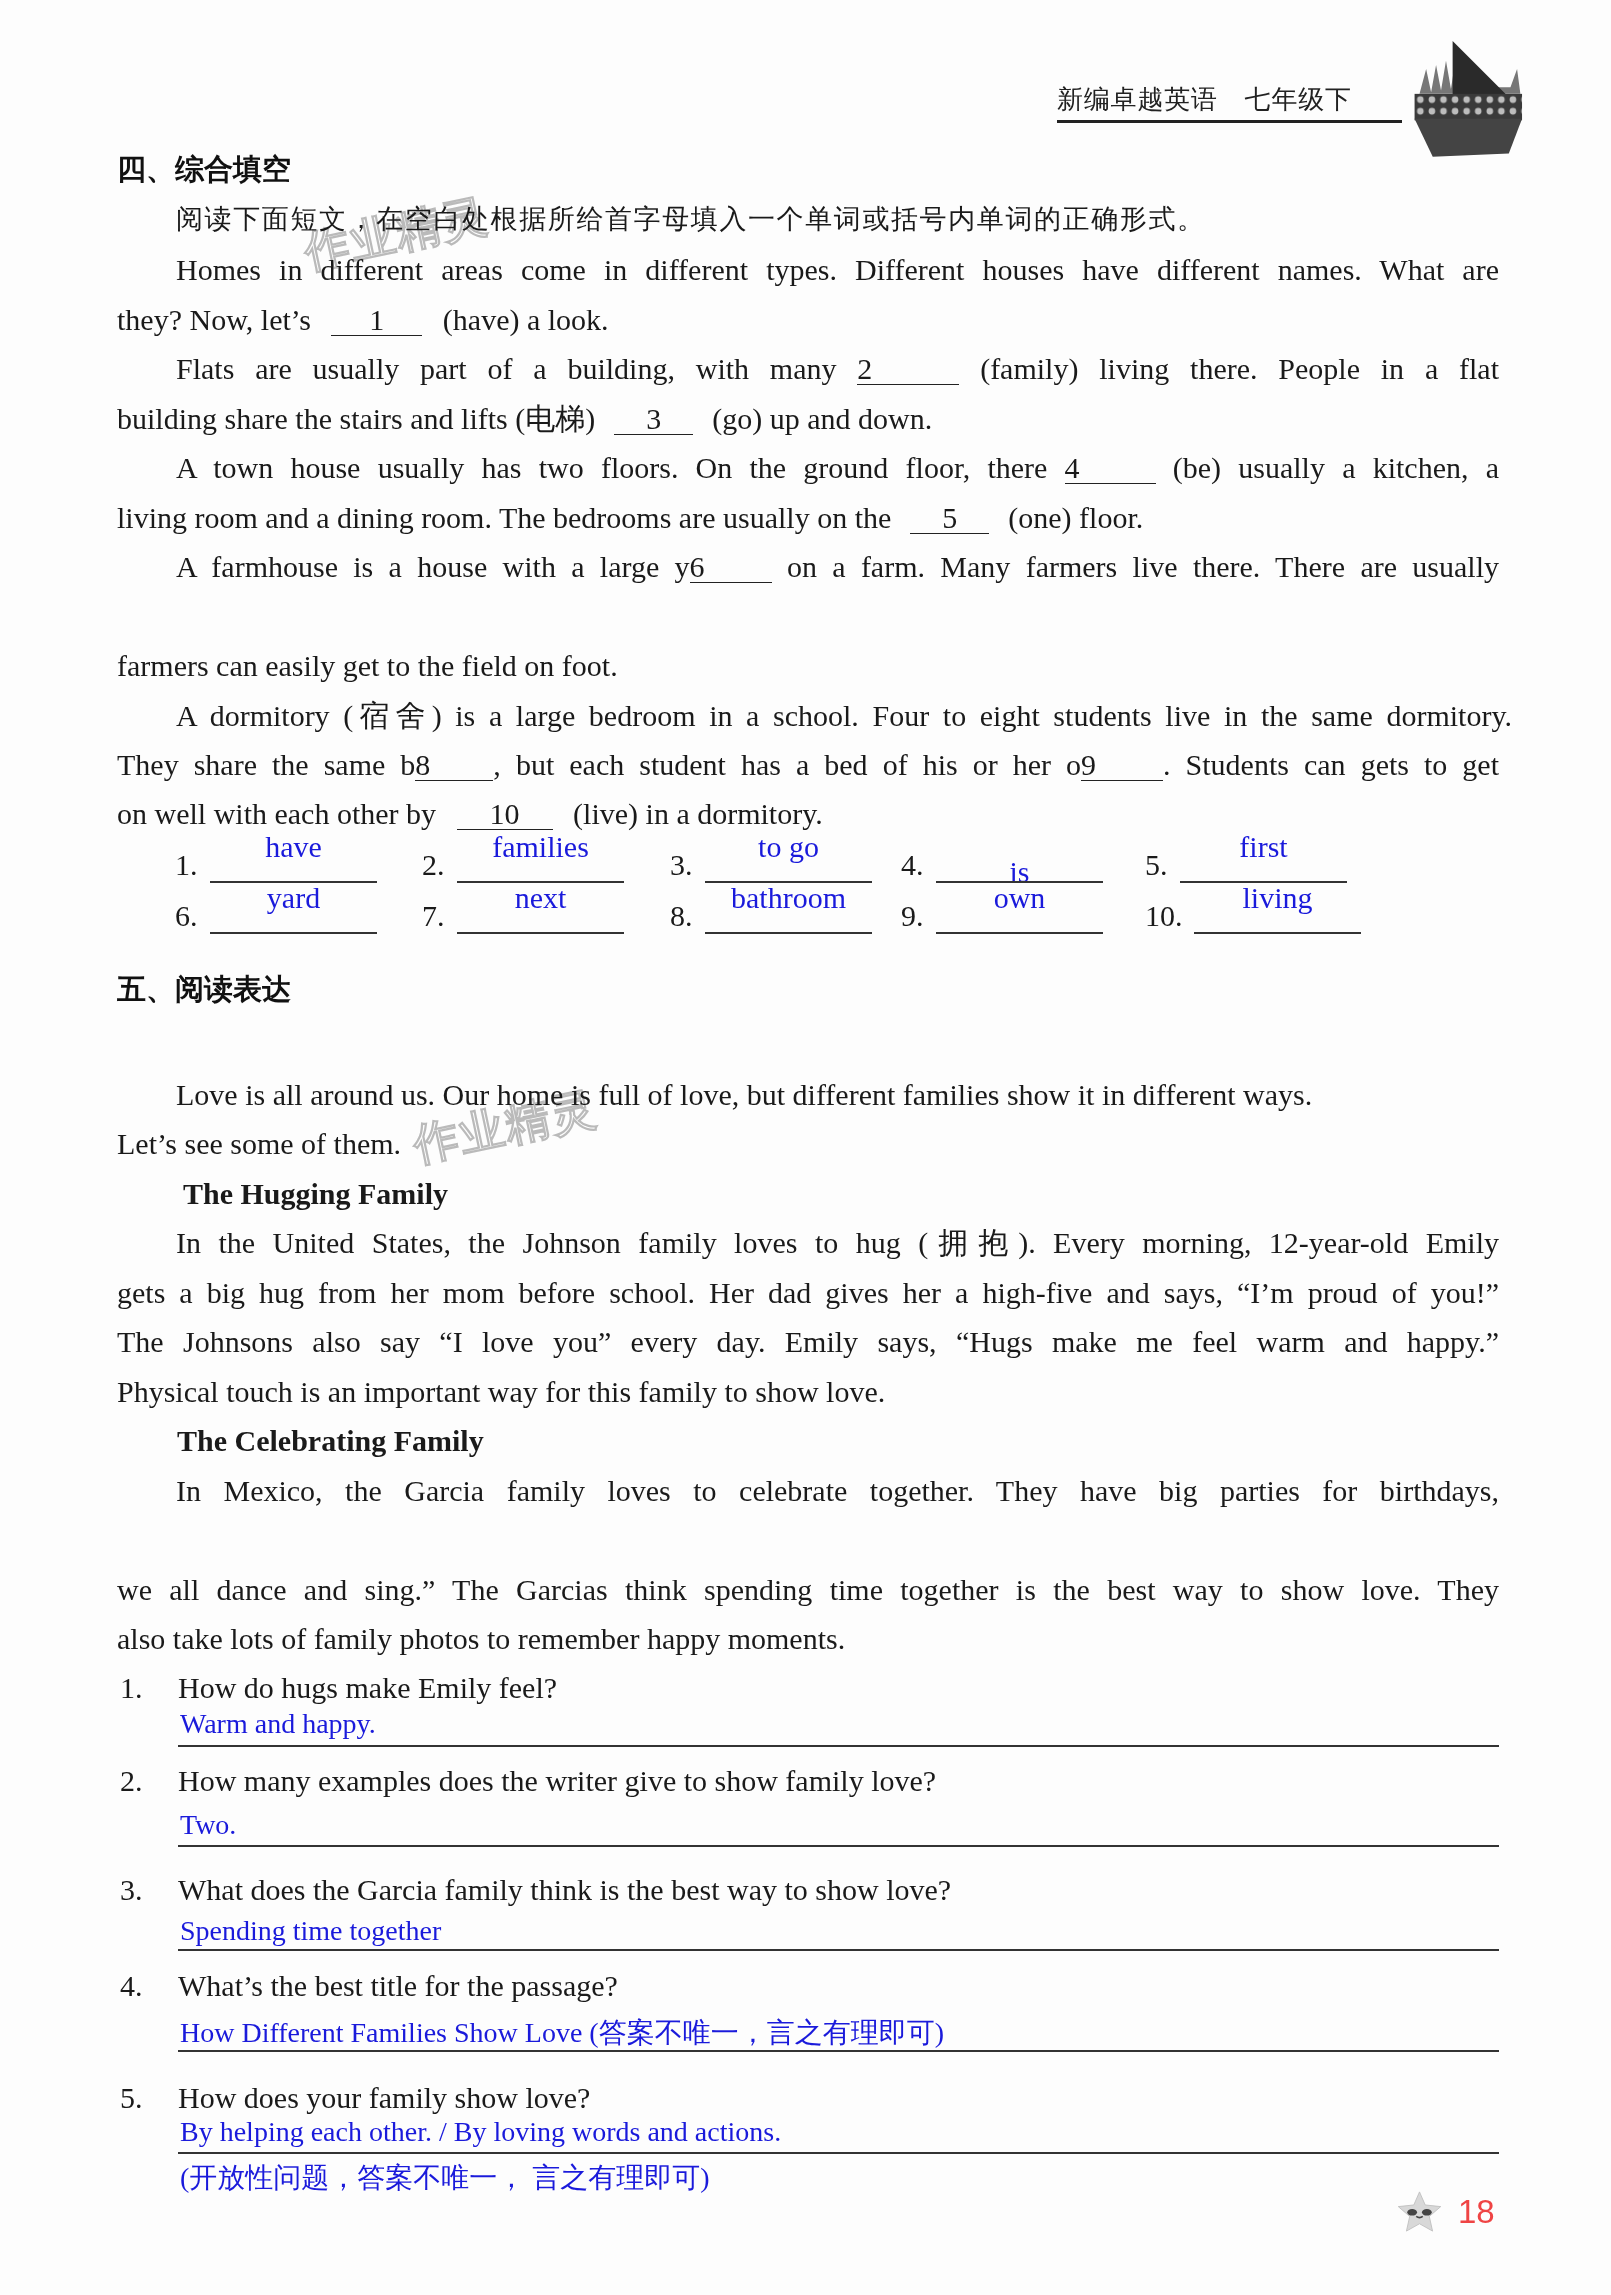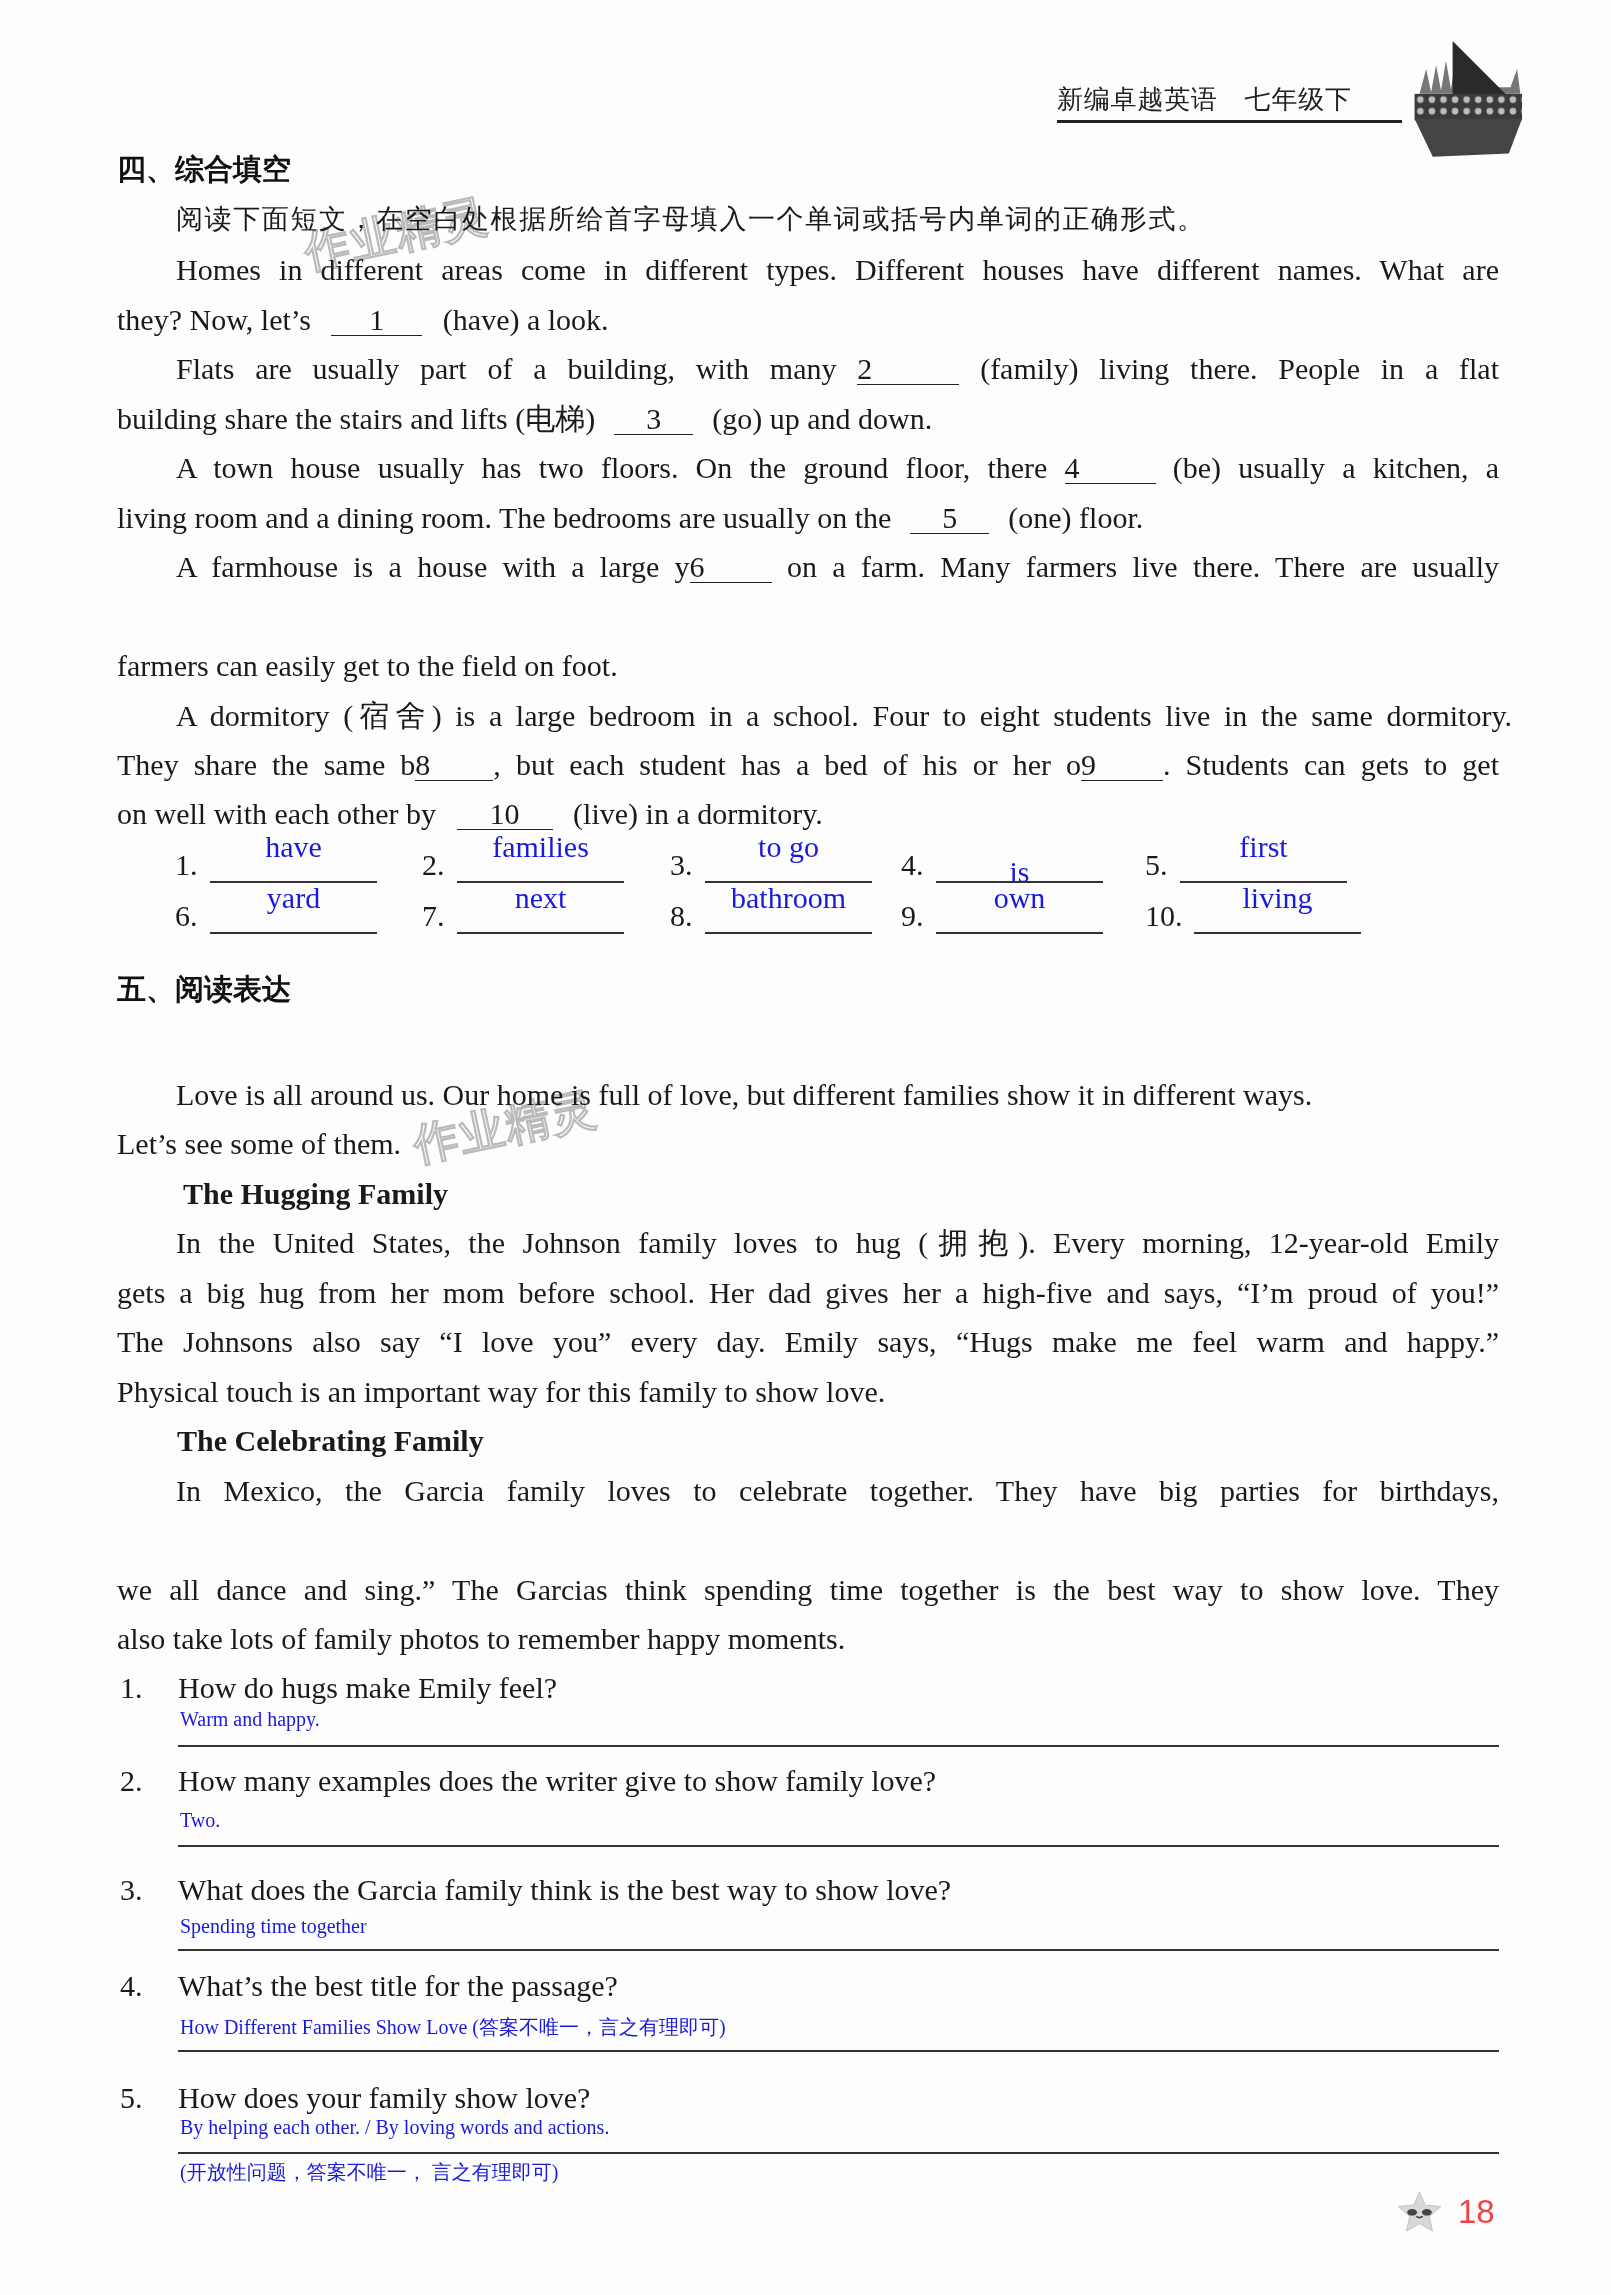--- a/index.html
+++ b/index.html
@@ -17,21 +17,21 @@
   .cn { font-family:"DejaVu Sans",sans-serif; font-size:27px; letter-spacing:1.6px; }
   .blank { display:inline-block; border-bottom:1.6px solid #222; text-align:center; line-height:30px; }
   .ans-row { position:absolute; left:175px; font-size:30px; }
   .ans-item { position:absolute; white-space:nowrap; }
   .ans-num { position:absolute; top:15px; }
   .ans-line { position:absolute; top:48px; height:0; border-bottom:2.5px solid #333; width:167px; }
   .ans-word { position:absolute; top:-3.3px; width:167px; text-align:center; color:#1a1adb; }
   .bold-h { font-weight:bold; font-size:30px; }
   .q-num { position:absolute; left:120px; font-size:30px; }
   .q-text { position:absolute; left:178px; font-size:30px; white-space:nowrap; }
-  .q-ans { position:absolute; left:180px; font-size:20px; color:#1a1adb; white-space:nowrap; }
+  .q-ans { position:absolute; left:180px; font-size:28px; color:#1a1adb; white-space:nowrap; }
   .q-rule { position:absolute; left:178px; width:1321px; border-bottom:2.5px solid #333; }
   .watermark { color:rgba(150,150,150,0.35); font-family:"DejaVu Sans",sans-serif; font-size:45px; font-weight:bold; transform:rotate(-12deg); letter-spacing:1.6px; -webkit-text-stroke:0.8px rgba(120,120,120,0.5); color:transparent; }
   .pg-num { left:1458px; top:2193px; font-family:"Liberation Sans",sans-serif; font-size:33px; color:#ef4444; }
   .star { left:1395px; top:2190px; width:49px; height:43px; }
 </style>
 </head>
 <body>
 
 <div class="page">
 

